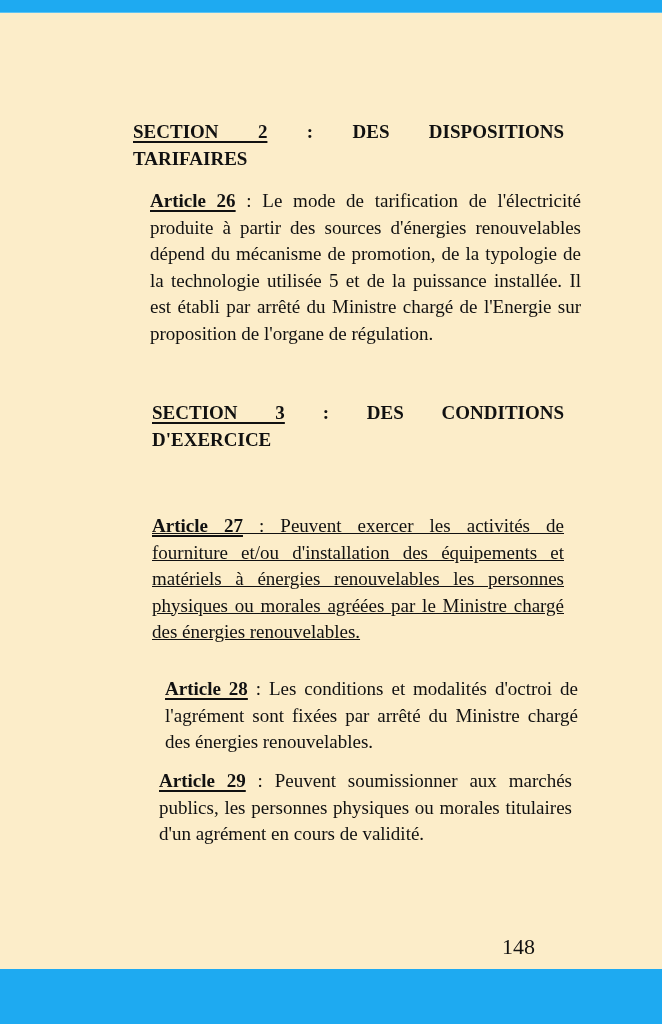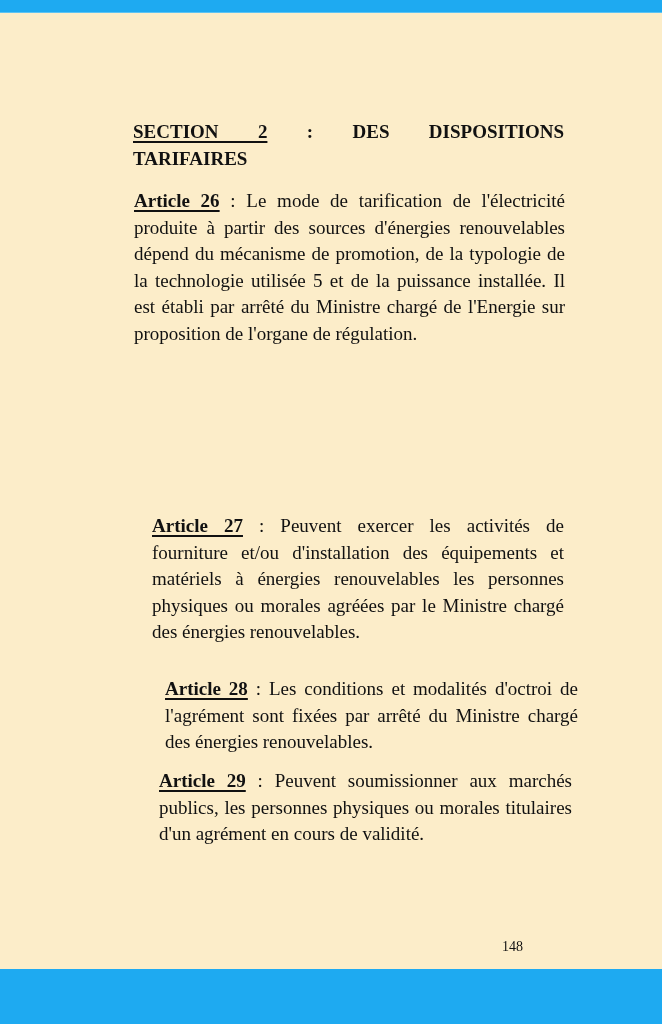--- a/index.html
+++ b/index.html
@@ -57,51 +57,55 @@
       text-decoration-thickness: 1.5px;
       text-underline-offset: 3px;
     }
     .art-label {
       font-weight: bold;
       text-decoration: underline;
       text-decoration-thickness: 1.5px;
       text-underline-offset: 3px;
     }
     .sec2 { left: 133px; top: 119px; width: 431px; }
-    .art26 { left: 134px; top: 188px; width: 431px; }
+    .art26 { left: 150px; top: 188px; width: 431px; }
     .sec3 { left: 152px; top: 400px; width: 412px; }
     .art27 { left: 152px; top: 513px; width: 412px; }
     .art28 { left: 151px; top: 662px; width: 413px; }
     .art29 { left: 151px; top: 760px; width: 413px; }
     .page-number {
       position: absolute;
-      left: 479px;
+      left: 491px;
       top: 936px;
       width: 44px;
       text-align: right;
-      font-size: 14px;
+      font-size: 22px;
       line-height: 22px;
     }
   </style>
 </head>
 <body>
 
 <div class="top-bar"></div>
 
 <div class="page">
 
   <div class="block heading sec2">
     <span class="first-line"><span class="u">SECTION 2</span> <span>:</span> <span>DES DISPOSITIONS</span></span>
     <span>TARIFAIRES</span>
   </div>
 
   <p class="block art26" style="margin:0;"><span class="art-label">Article 26</span><span> : Le mode de tarification de l'électricité produite à partir des sources d'énergies renouvelables dépend du mécanisme de promotion, de la typologie de la technologie utilisée 5 et de la puissance installée. Il est établi par arrêté du Ministre chargé de l'Energie sur proposition de l'organe de régulation.</span></p>
 
+  <div class="block heading sec3">
+    <span class="first-line"><span class="u">SECTION 3</span> <span>:</span> <span>DES CONDITIONS</span></span>
+    <span>D'EXERCICE</span>
+  </div>
 
-  <p class="block art27" style="margin:0;"><span class="art-label">Article 27</span><span> : Peuvent exercer les activités de fourniture et/ou d'installation des équipements et matériels à énergies renouvelables les personnes physiques ou morales agréées par le Ministre chargé des énergies renouvelables.</span></p>
+  <p class="block art27" style="margin:0;text-decoration:underline;"><span class="art-label">Article 27</span><span> : Peuvent exercer les activités de fourniture et/ou d'installation des équipements et matériels à énergies renouvelables les personnes physiques ou morales agréées par le Ministre chargé des énergies renouvelables.</span></p>
 
   <p class="block art28" style="margin:14px;"><span class="art-label">Article 28</span><span> : Les conditions et modalités d'octroi de l'agrément sont fixées par arrêté du Ministre chargé des énergies renouvelables.</span></p>
 
   <p class="block art29" style="margin:8px;"><span class="art-label">Article 29</span><span> : Peuvent soumissionner aux marchés publics, les personnes physiques ou morales titulaires d'un agrément en cours de validité.</span></p>
 
   <div class="page-number">148</div>
 </div>
 
 <div class="bottom-bar"></div>
 

